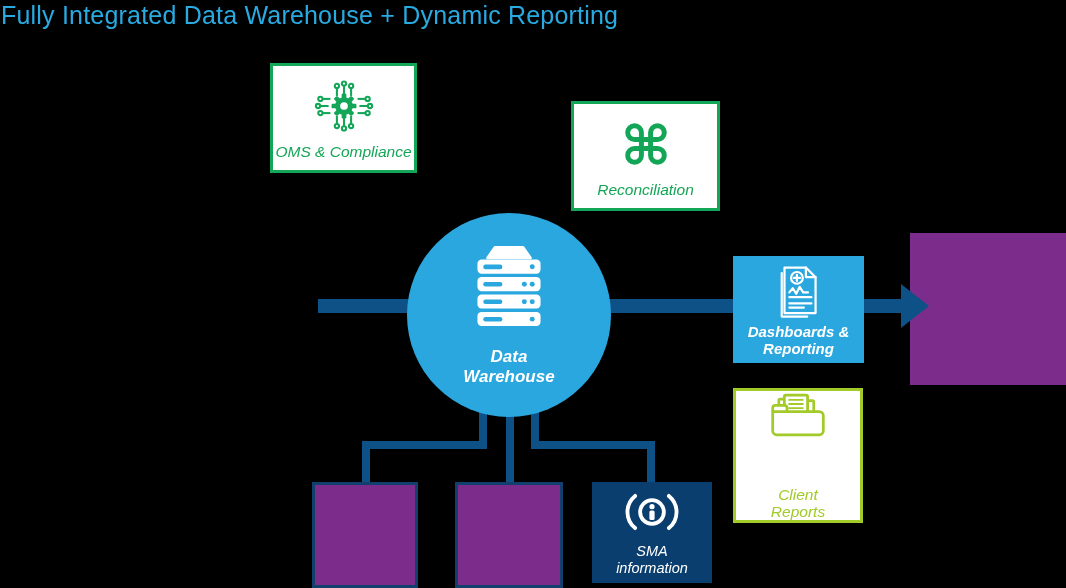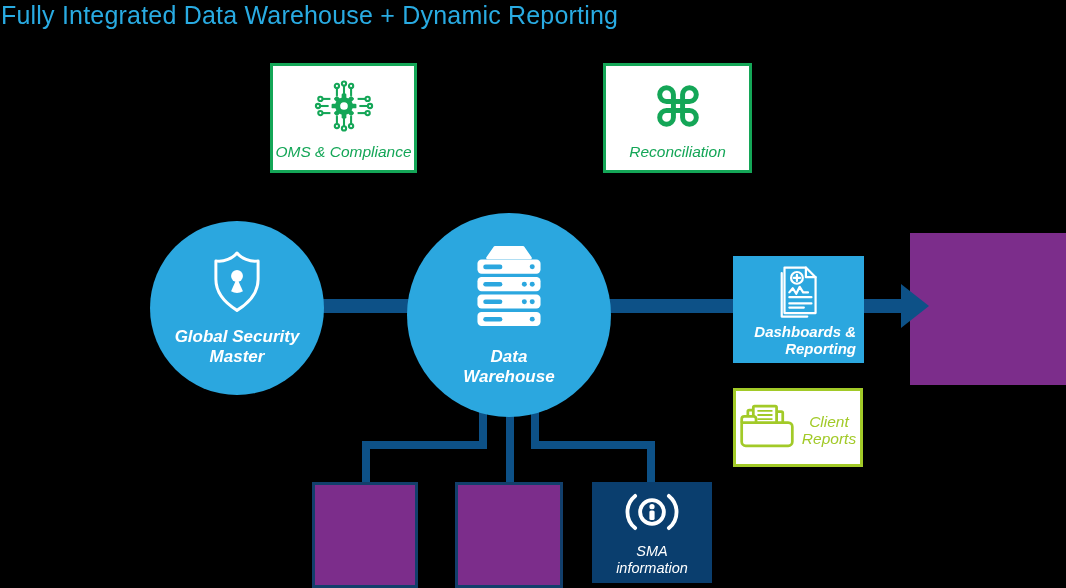--- a/index.html
+++ b/index.html
@@ -18,21 +18,21 @@
     top:63px;height:110px;background:#fff;border:3px solid #14A657;
     display:flex;flex-direction:column;align-items:center;
   }
   .module .micon{margin-top:9px;height:62px;display:flex;align-items:center;justify-content:center;}
   .module .mlabel{
     margin-top:auto;margin-bottom:9px;
     color:#14A657;font-style:italic;font-size:15.5px;line-height:1.08;text-align:center;
   }
   #mod-oms{left:270px;width:147px;}
   #mod-portfolio{left:436px;width:148px;}
-  #mod-recon{left:603px;width:149px;}
+  #mod-recon{left:571px;width:149px;margin-top:38px;}
   
   .seg{background:#0D5187;}
   .arrowhead{
     left:901px;top:284px;width:0;height:0;
     border-left:28px solid #0D5187;border-top:22px solid transparent;border-bottom:22px solid transparent;
   }
   
   .circle{
     background:#2BA7DF;border-radius:50%;
     display:flex;flex-direction:column;align-items:center;justify-content:center;
@@ -42,25 +42,25 @@
   .circle .clabel{
     color:#fff;font-style:italic;font-size:17px;line-height:1.15;text-align:center;font-weight:700;
   }
   #gsm .clabel{margin-top:12px;width:136px;}
   #dw .clabel{margin-top:16px;width:104px;}
   
   #dashboards{
     left:733px;top:256px;width:131px;height:107px;background:#2BA7DF;
     display:flex;flex-direction:column;align-items:center;justify-content:center;
   }
-  #dashboards .blabel{color:#fff;font-style:italic;font-size:15px;line-height:1.15;text-align:right;font-weight:700;width:115px;margin-top:3px;}
+  #dashboards .blabel{color:#fff;font-style:italic;font-size:15px;line-height:1.15;text-align:center;font-weight:700;width:115px;margin-top:3px;}
   
   #client{
-    left:733px;top:388px;width:130px;height:79px;background:#fff;border:3px solid #A2CA28;
-    display:flex;flex-direction:row;align-items:center;justify-content:space-between;
+    left:733px;top:388px;width:130px;height:135px;background:#fff;border:3px solid #A2CA28;
+    display:flex;flex-direction:column;align-items:center;justify-content:space-between;
   }
   #client .blabel{color:#A2CA28;font-style:italic;font-size:15.5px;line-height:1.1;text-align:center;width:70px;margin-top:5px;}
   
   .purple{background:#7C2D8B;}
   #purple-right{left:910px;top:233px;width:156px;height:152px;}
   #purple-b1{left:312px;top:482px;width:106px;height:106px;border:3px solid #123F6B;}
   #purple-b2{left:455px;top:482px;width:108px;height:106px;border:3px solid #123F6B;}
   
   #sma{
     left:592px;top:482px;width:120px;height:101px;background:#0A3E6E;
@@ -141,30 +141,20 @@
 
   <div class="abs module" id="mod-recon">
     <div class="micon">
       <svg width="58" height="58" viewBox="0 0 76 76">
         <path d="M32 23 A9 9 0 1 0 23 32 H53 A9 9 0 1 0 44 23 V53 A9 9 0 1 0 53 44 H23 A9 9 0 1 0 32 53 V23 Z" fill="none" stroke="#14A657" stroke-width="6.5" stroke-linejoin="round"></path>
       </svg>
     </div>
     <div class="mlabel">Reconciliation</div>
   </div>
 
-  <div class="abs circle" id="gsm">
-    <div>
-      <svg width="62" height="66" viewBox="0 0 92 100">
-        <path d="M46 6 C40 14 26 20 14 18 L14 46 C14 70 33 85 46 93 C59 85 78 70 78 46 L78 18 C66 20 52 14 46 6 Z" fill="none" stroke="#fff" stroke-width="4.5" stroke-linejoin="round"></path>
-        <circle cx="46" cy="41" r="9" fill="#fff"></circle>
-        <path d="M46 44 L37 64 Q46 69 55 64 Z" fill="#fff"></path>
-      </svg>
-    </div>
-    <div class="clabel">Global Security Master</div>
-  </div>
 
   <div class="abs circle" id="dw">
     <div>
       <svg width="80" height="88" viewBox="0 0 96 106">
         <path d="M22 18 L31 5 H65 L74 18 Z" fill="#fff" stroke="#fff" stroke-width="3" stroke-linejoin="round"></path>
         <g fill="#fff">
           <rect x="10" y="20" width="76" height="17" rx="5"></rect>
           <rect x="10" y="41" width="76" height="17" rx="5"></rect>
           <rect x="10" y="62" width="76" height="17" rx="5"></rect>
           <rect x="10" y="83" width="76" height="17" rx="5"></rect>

